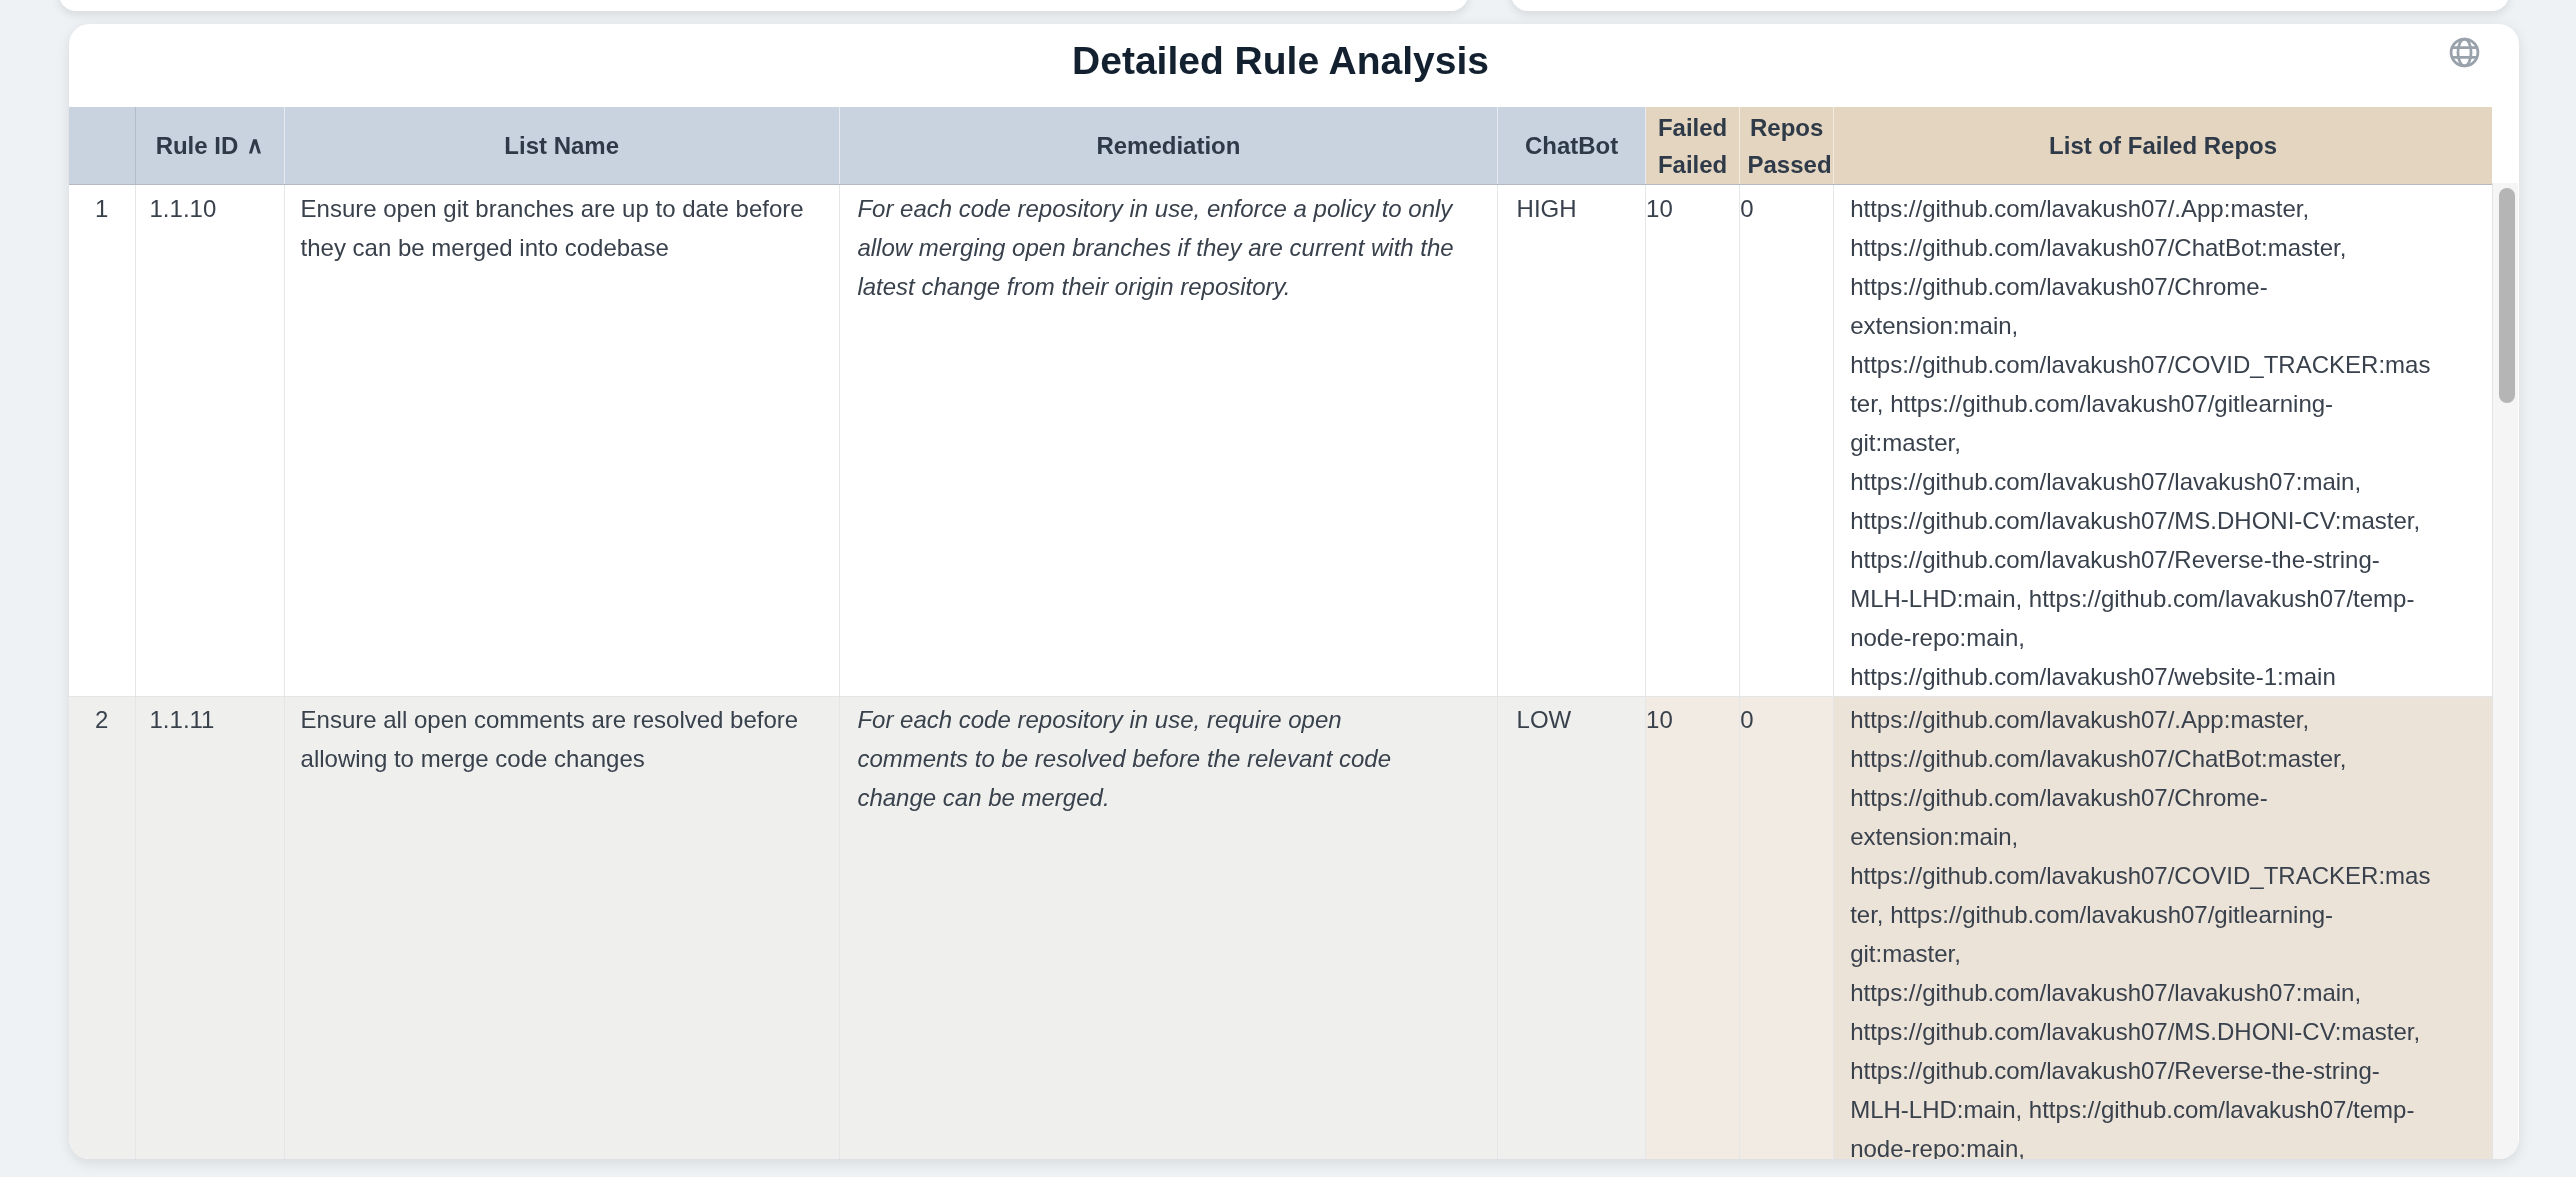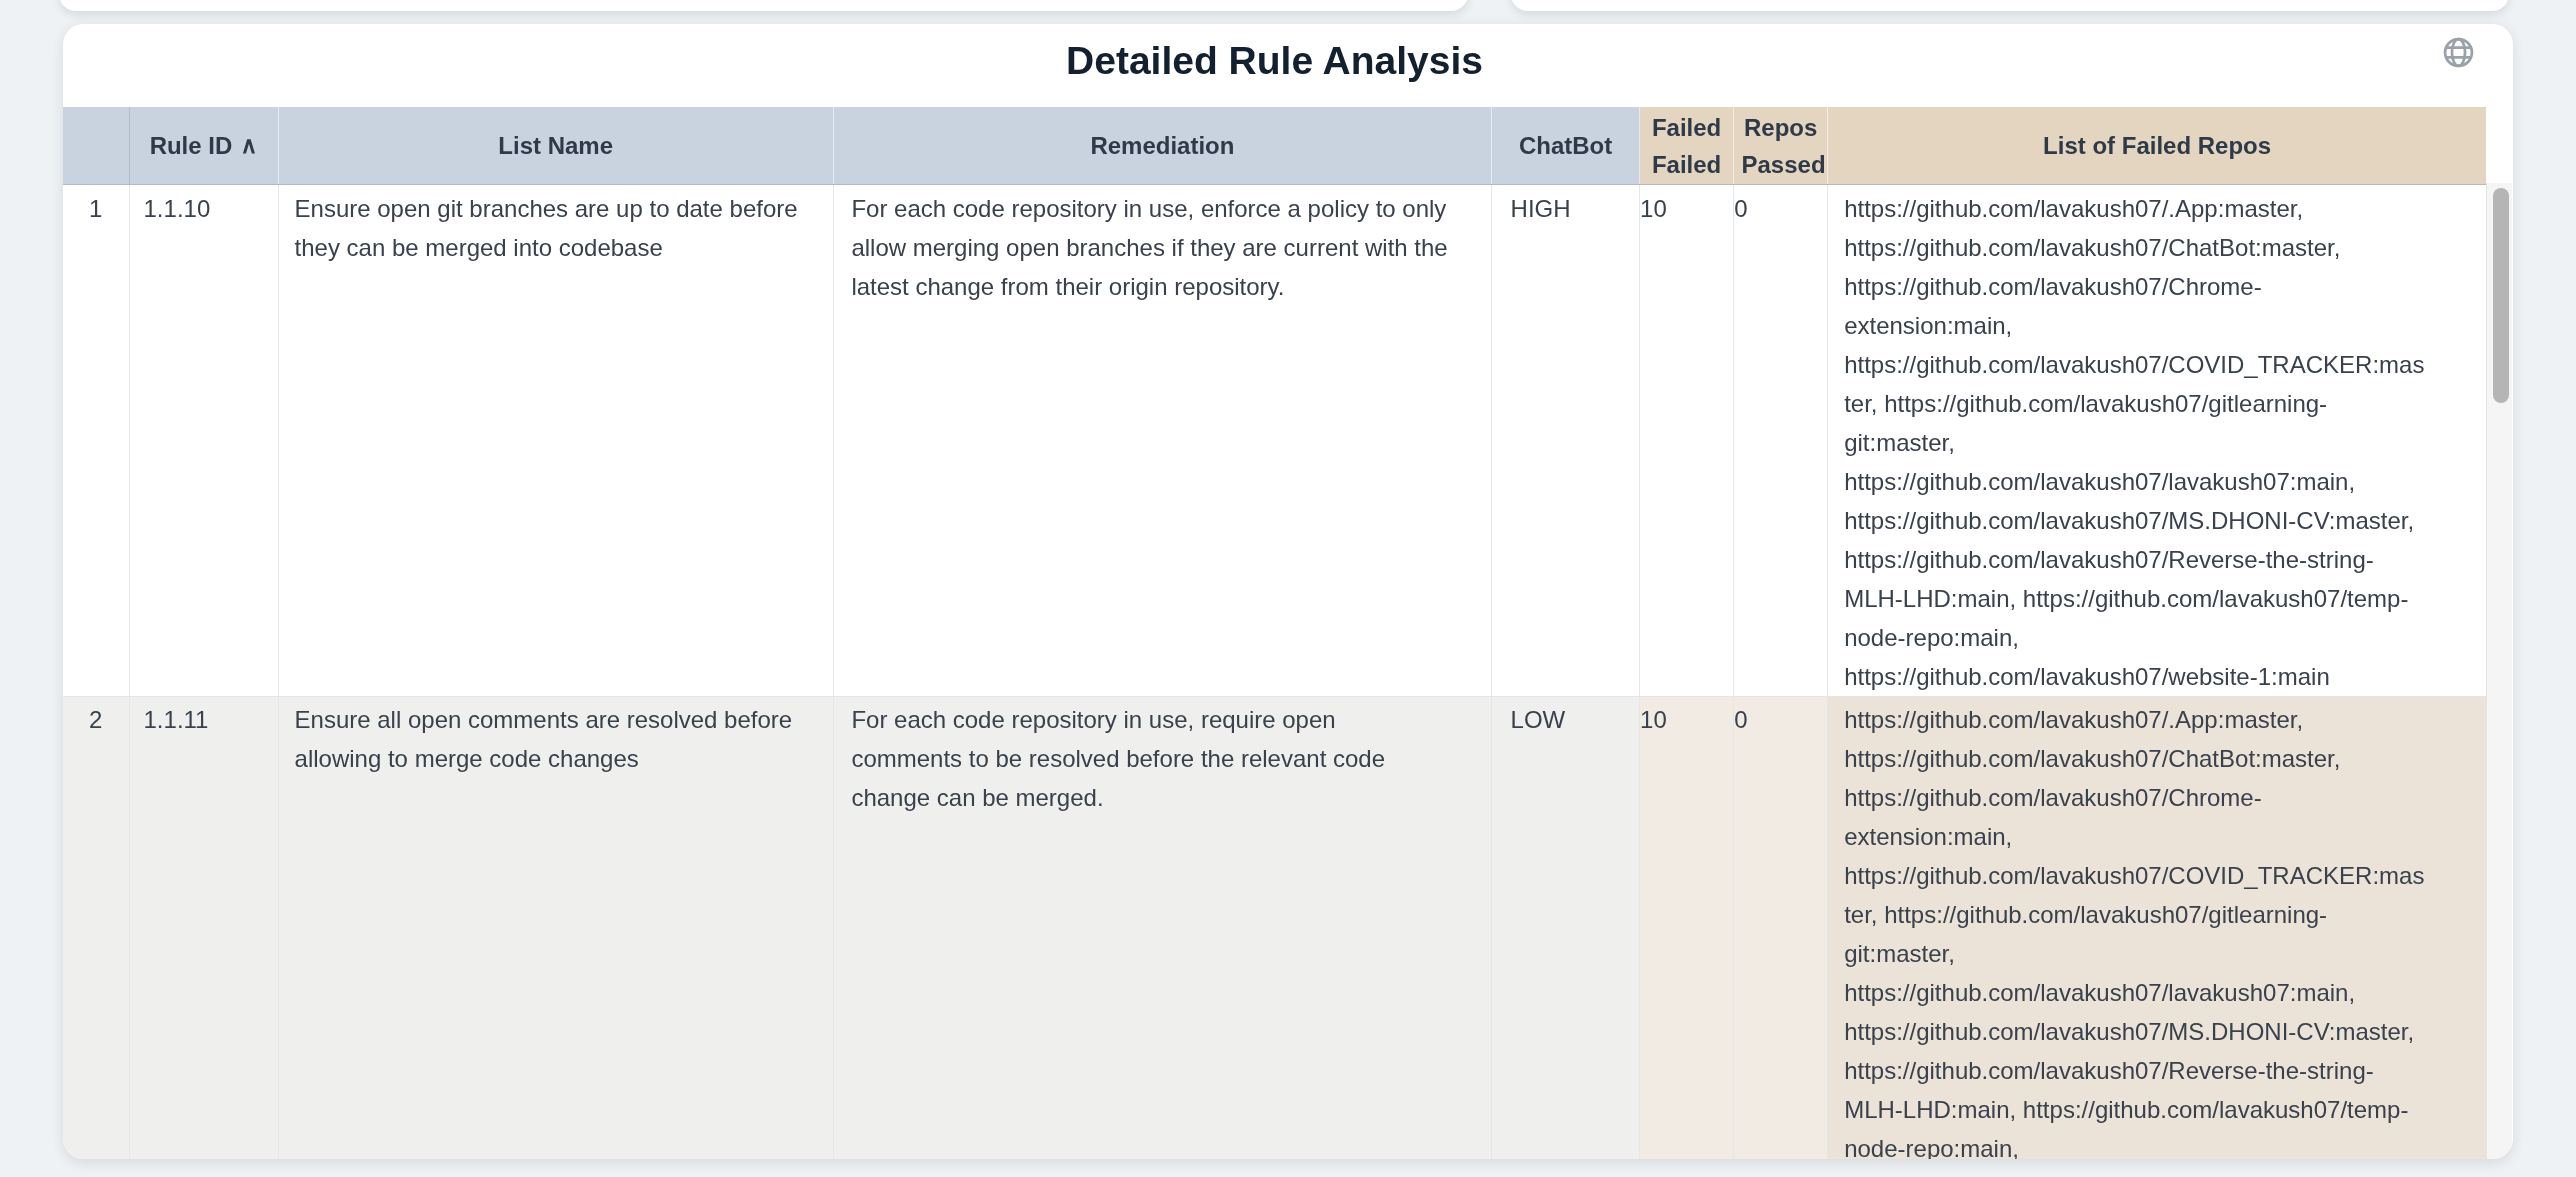--- a/index.html
+++ b/index.html
@@ -18,21 +18,21 @@
     background:#eff2f5;
     font-family:"Liberation Sans", sans-serif;
   }
   .top-card{
     position:absolute;top:-30px;height:41px;background:#ffffff;
     border-radius:16.7px;box-shadow:0 3.7px 9.3px rgba(0,0,0,0.10);
   }
   .top-card.left{left:59px;width:1409px;}
   .top-card.right{left:1511px;width:998px;}
   .main-card{
-    position:absolute;left:63px;top:24px;width:2450px;height:1135px;
+    position:absolute;left:69px;top:24px;width:2450px;height:1135px;
     background:#ffffff;border-radius:20.4px;overflow:hidden;
     box-shadow:0 3.7px 13px rgba(0,0,0,0.10);
   }
   .card-title{
     position:absolute;top:13px;left:0;width:2423px;text-align:center;
     font-size:39px;line-height:48px;font-weight:bold;color:var(--title_color);
   }
   .globe{position:absolute;top:11px;right:37px;width:35px;height:35px;cursor:pointer;}
   .globe svg{width:35px;height:35px;stroke:#99a1ab;fill:none;stroke-width:1.9;}
   .table-wrap{position:absolute;left:0;top:83px;width:2423px;}
@@ -50,21 +50,21 @@
   tbody td{
     font-size:24px;line-height:39px;color:var(--body_text);
     vertical-align:top;padding:3.7px 28px 0 16px;
     border-left:1.9px solid #e5e6e8;background:#ffffff;
     word-wrap:break-word;
   }
   tbody tr+tr td{border-top:0.9px solid #e4e5e7;}
   tbody td.num{border-left:none;text-align:center;padding-left:0;padding-right:0;}
   tbody td.rule-id{padding-left:14px;}
   tbody td.rule-name{padding-right:33px;}
-  tbody td.remediation{padding-left:17.6px;padding-right:39px;}
+  tbody td.remediation{padding-left:17.6px;padding-right:39px;font-style:italic;}
   tbody td.severity{padding-left:18.5px;margin-top:34px;}
   tbody td.count{padding-left:0;padding-right:0;}
   tbody td.repo-list{padding-left:16px;padding-right:59px;}
   tbody tr.even td{background:var(--stripe_gray);}
   tbody tr.even td.count{background:var(--stripe_beige_counts);}
   tbody tr.even td.repo-list{background:var(--stripe_beige_list);}
   .scroll-track{
     position:absolute;left:2423px;top:159px;width:26px;height:976px;
     background:#f5f5f5;border-left:0.9px solid #e3e3e3;box-sizing:border-box;
   }

